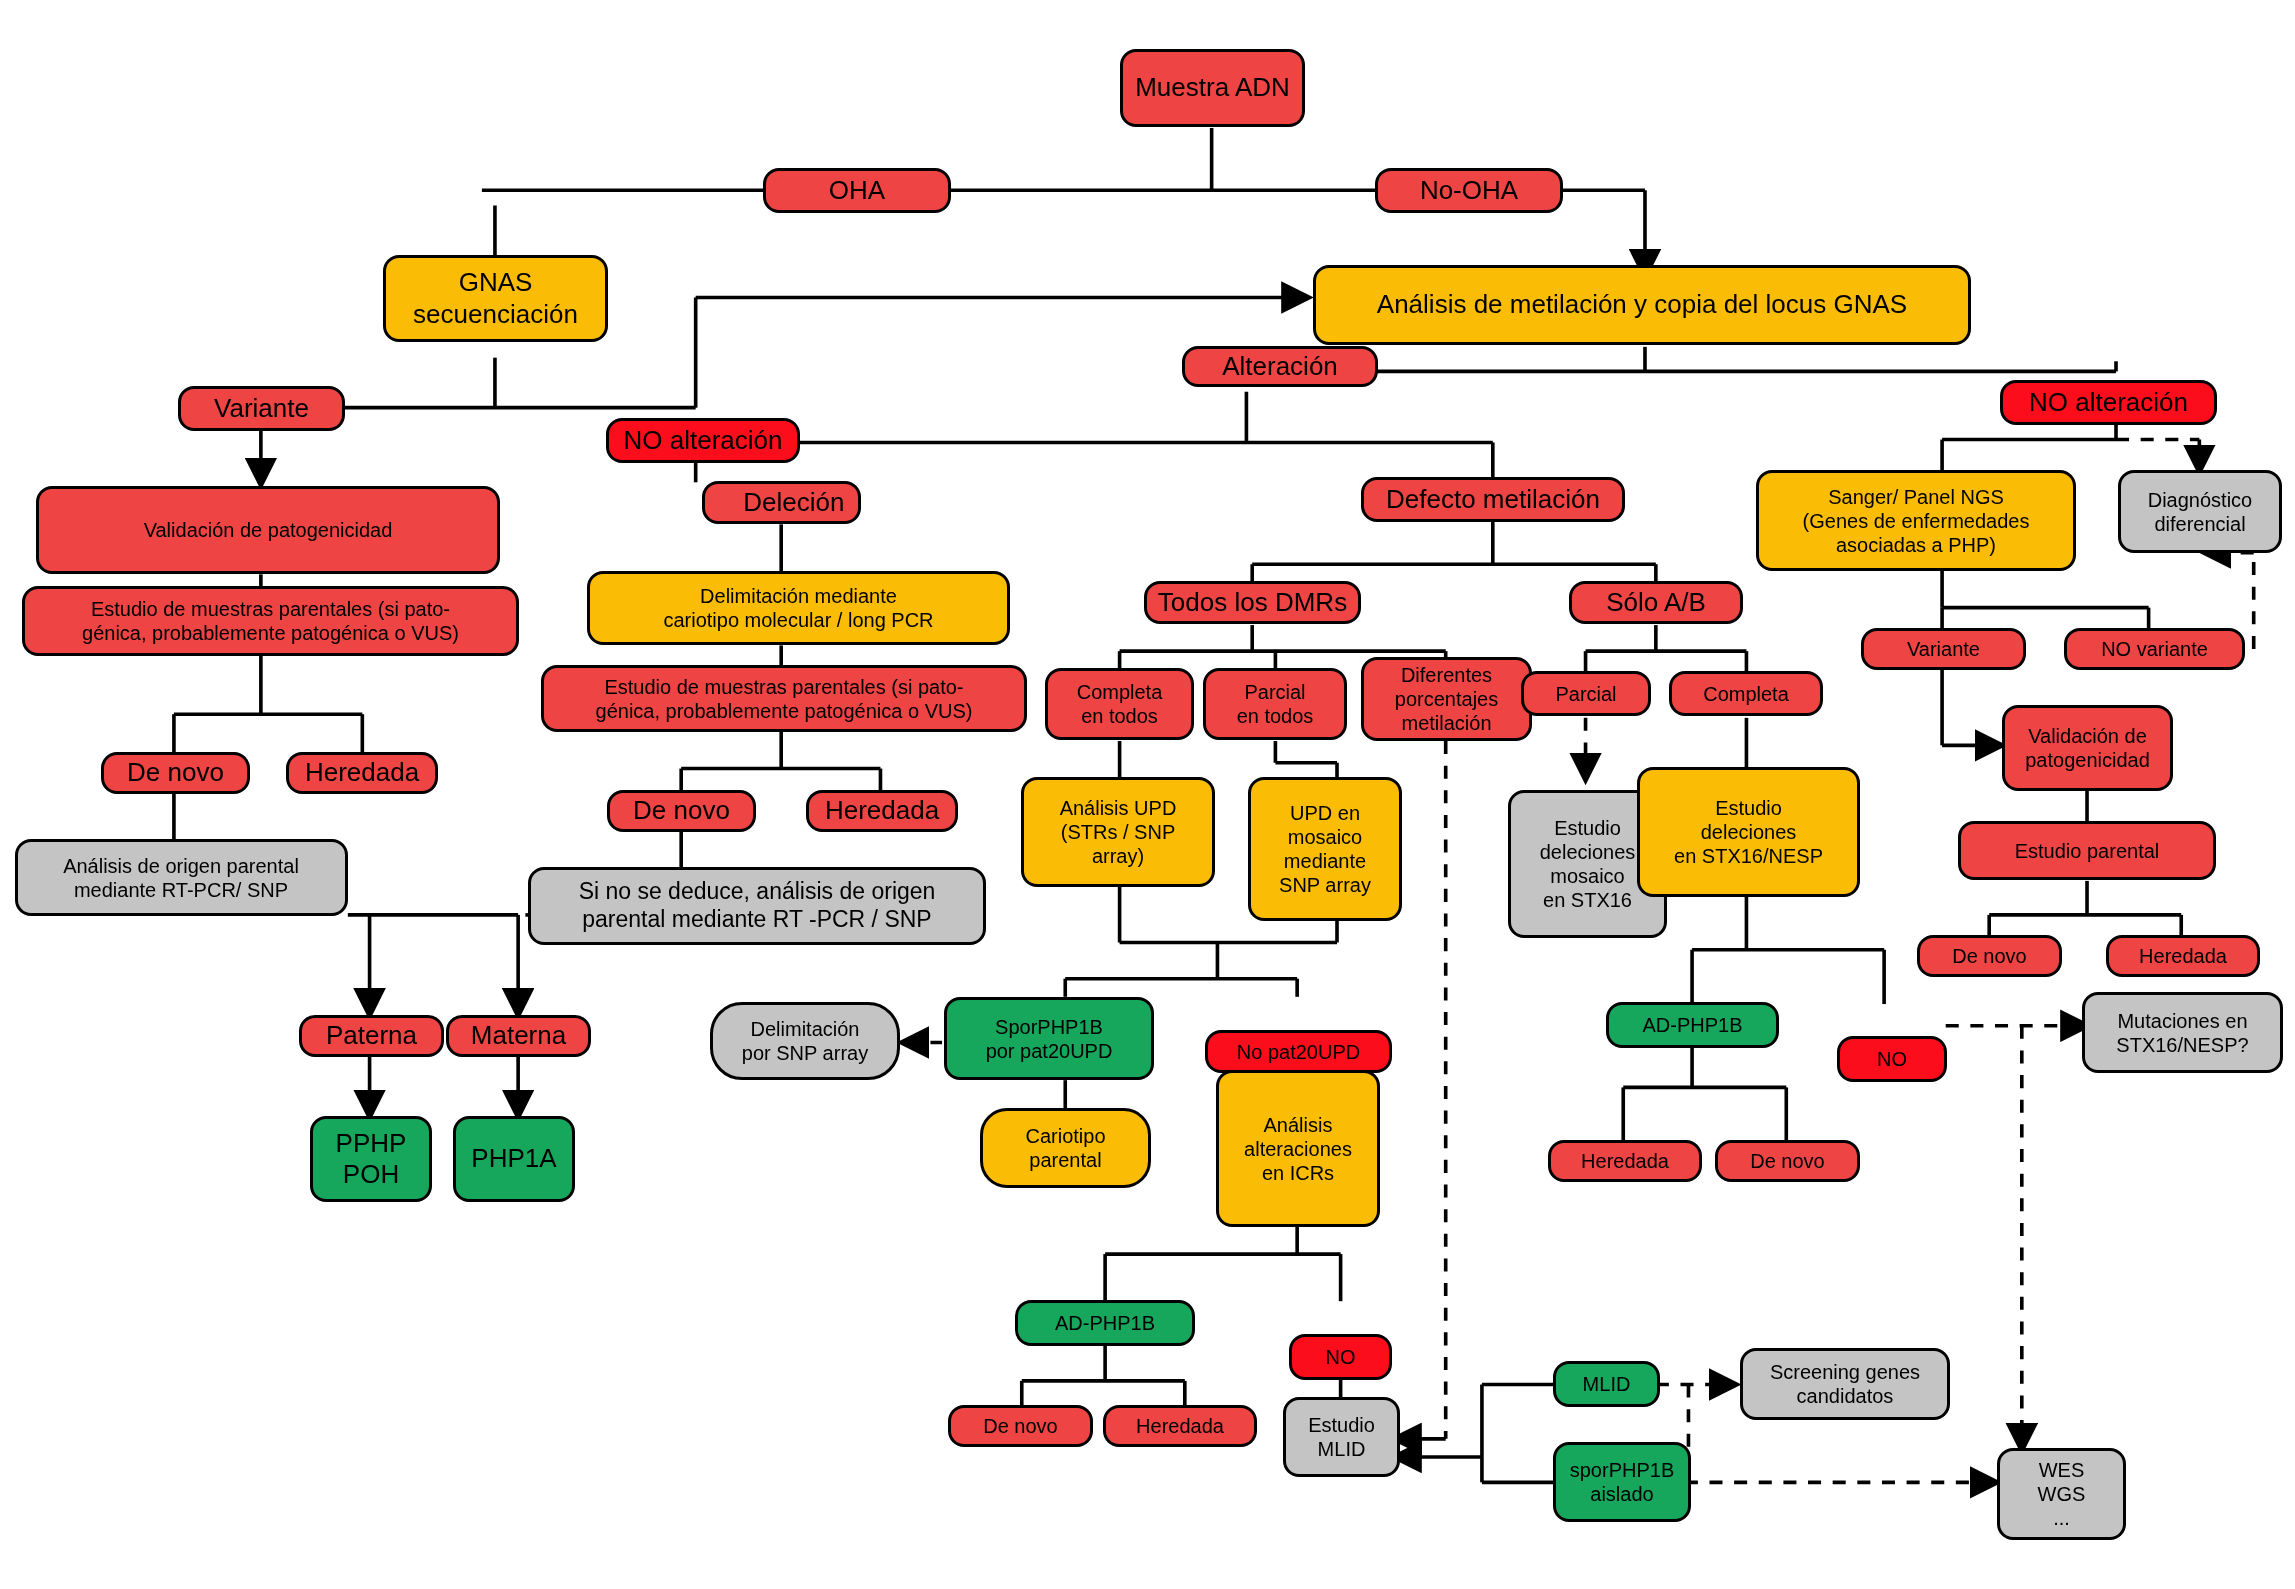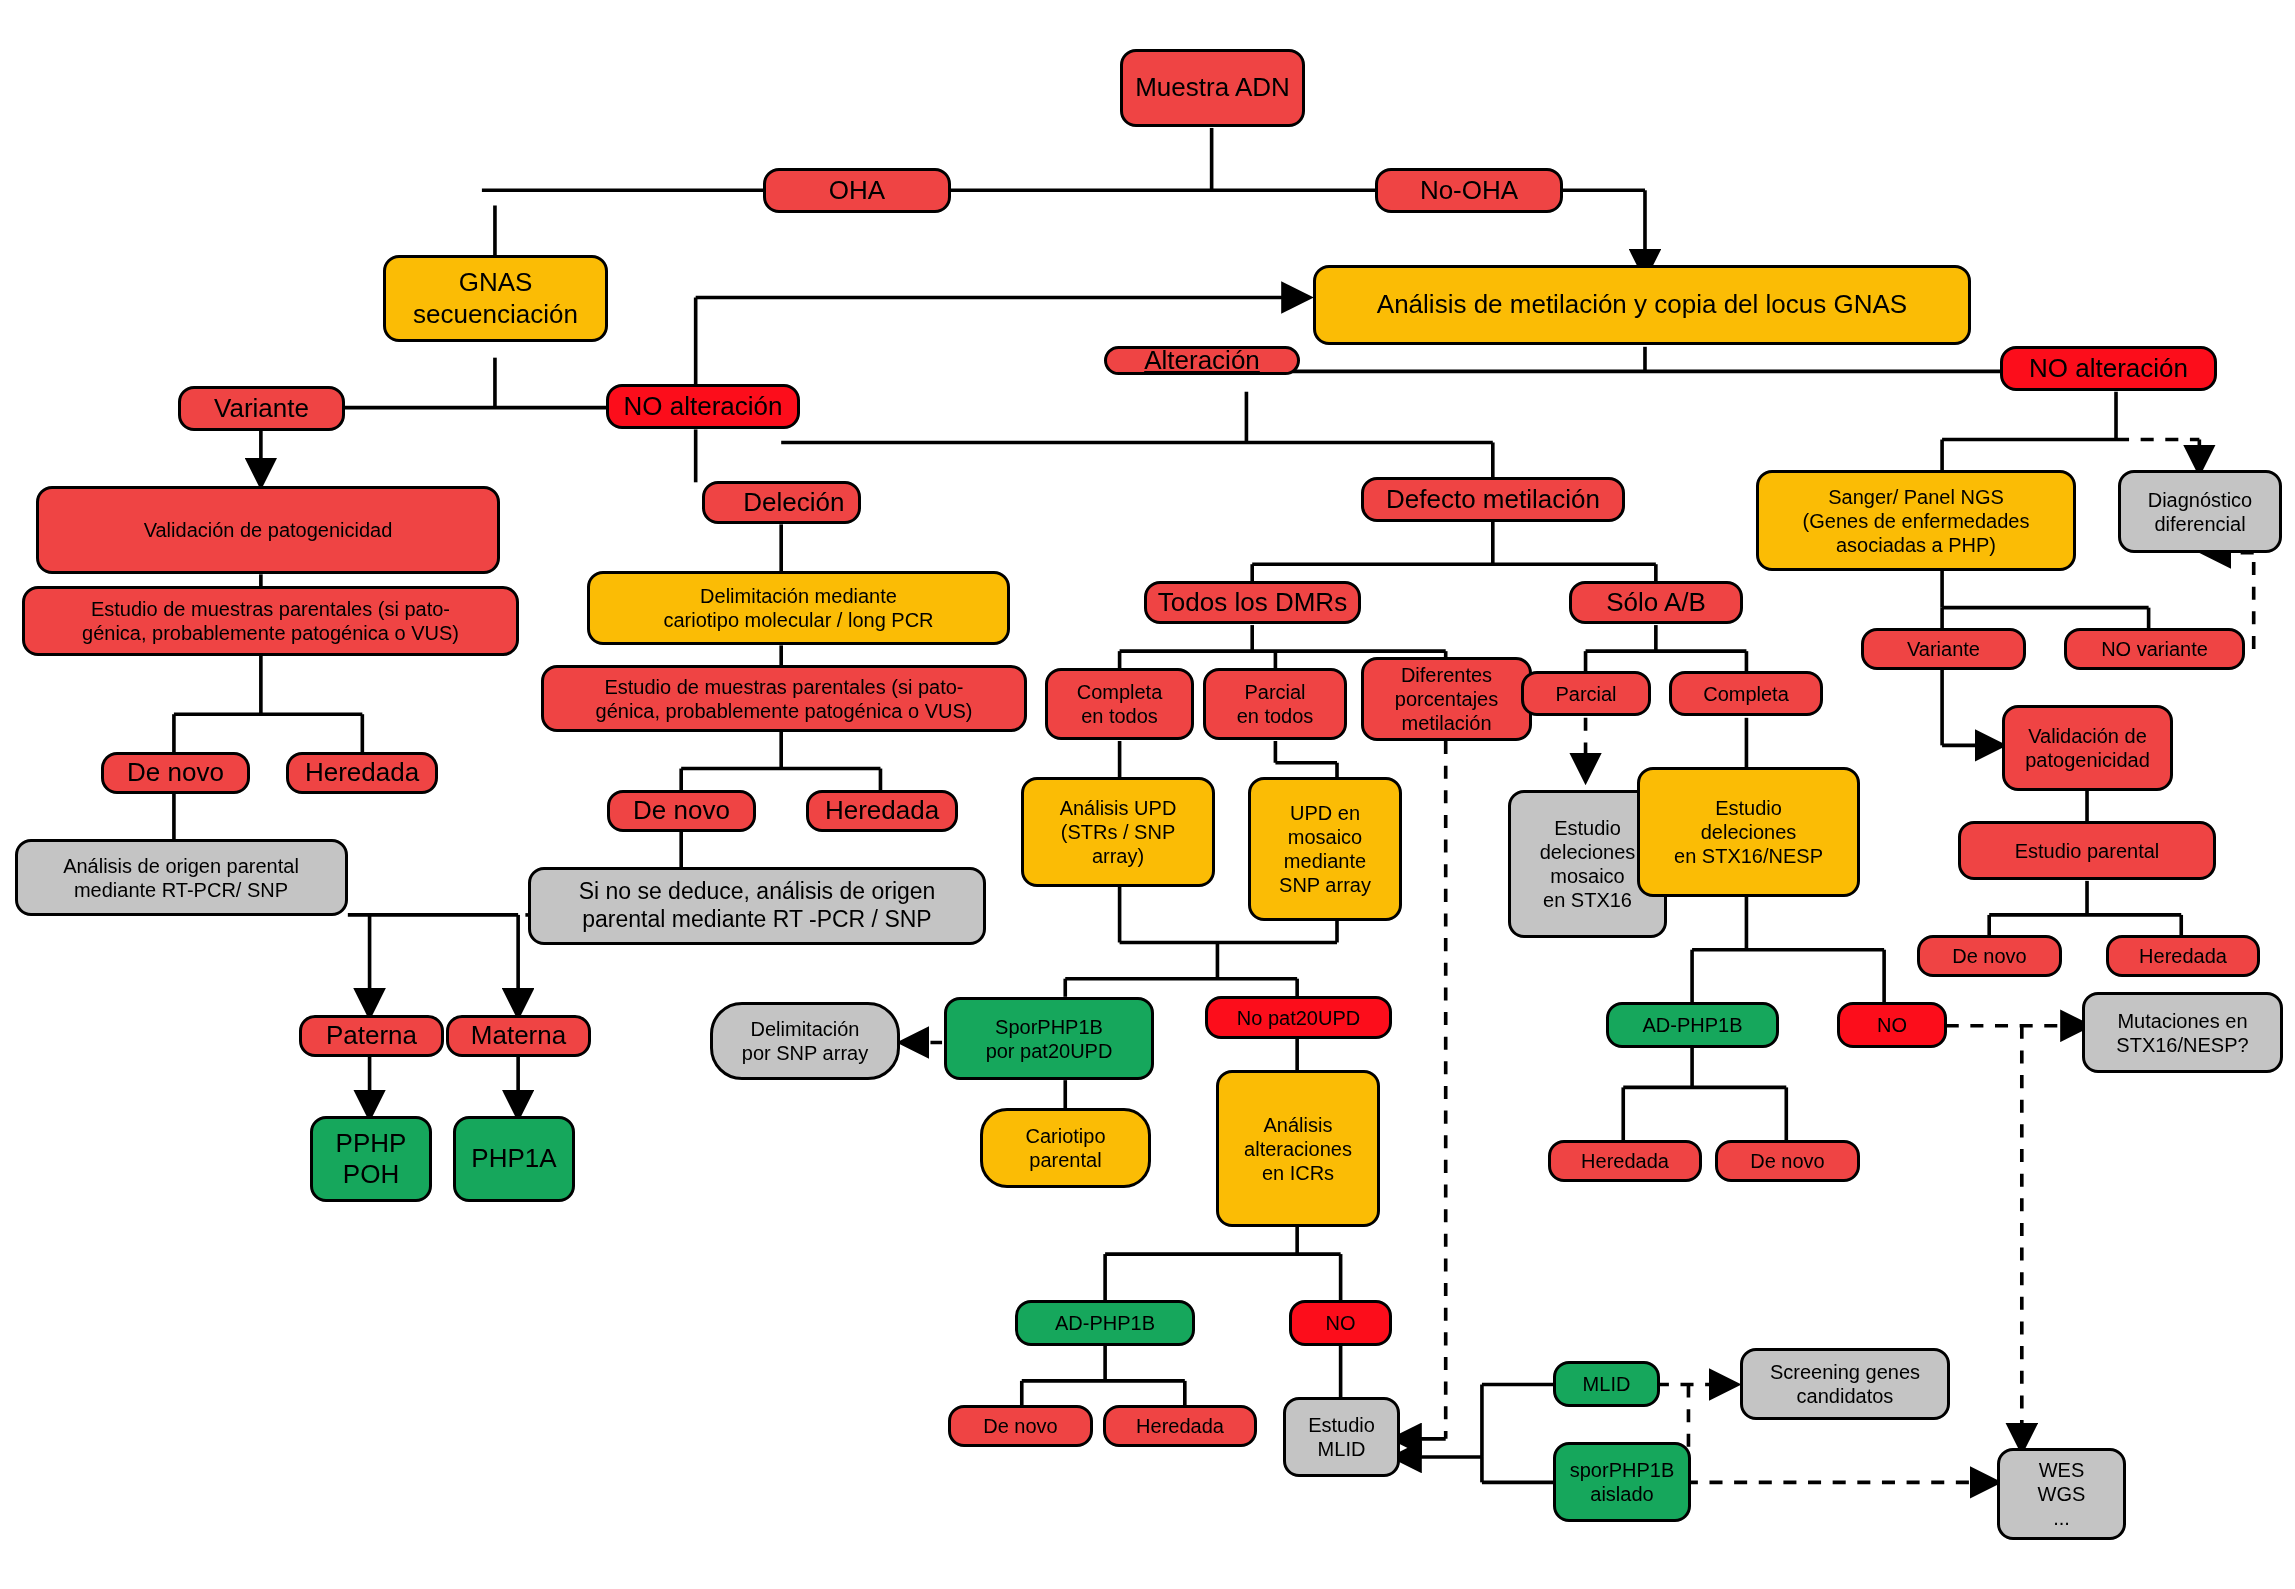--- a/index.html
+++ b/index.html
@@ -24,21 +24,21 @@
     text-align:center;
     color:#000000;
     font-size:26px;
     line-height:1.20;
     padding:2.9px 7.2px;
     white-space:pre-line;
     z-index:5;
   }
   .n-white{background:#ef4444;}
   .n-orange{background:#FBBC05;}
-  .n-red{background:#FC0D1B;}
+  .n-red{background:#FC0D1B;margin-top:34px;}
   .n-green{background:#16A75C;}
   .n-gray{background:#C4C4C4;}
   .fs34{font-size:20px;}
 </style>
 </head>
 <body>
 
 <div id="stage">
 
   <svg id="wires" viewBox="0 0 3167 2193">
@@ -220,21 +220,21 @@
 
   <div class="node n-orange" style="left:383px;top:255px;width:225px;height:87px;">GNAS
 secuenciación</div>
 
   <div class="node n-orange" style="left:1313px;top:265px;width:658px;height:80px;">Análisis de metilación y copia del locus GNAS</div>
 
   <div class="node n-white" style="left:178px;top:386px;width:167px;height:45px;">Variante</div>
 
   <div class="node n-red" style="left:606px;top:384px;width:194px;height:45px;">NO alteración</div>
 
-  <div class="node n-white" style="left:1104px;top:346px;width:196px;height:29px;text-decoration:underline;">Alteración</div>
+  <div class="node n-white" style="left:1182px;top:346px;width:196px;height:41px;">Alteración</div>
 
   <div class="node n-red" style="left:2000px;top:346px;width:217px;height:45px;">NO alteración</div>
 
   <div class="node n-white fs34" style="left:36px;top:486px;width:464px;height:88px;">Validación de patogenicidad</div>
 
   <div class="node n-white fs34" style="left:22px;top:586px;width:497px;height:70px;">Estudio de muestras parentales (si pato-
 génica, probablemente patogénica o VUS)</div>
 
   <div class="node n-white" style="left:101px;top:752px;width:149px;height:42px;">De novo</div>
 

